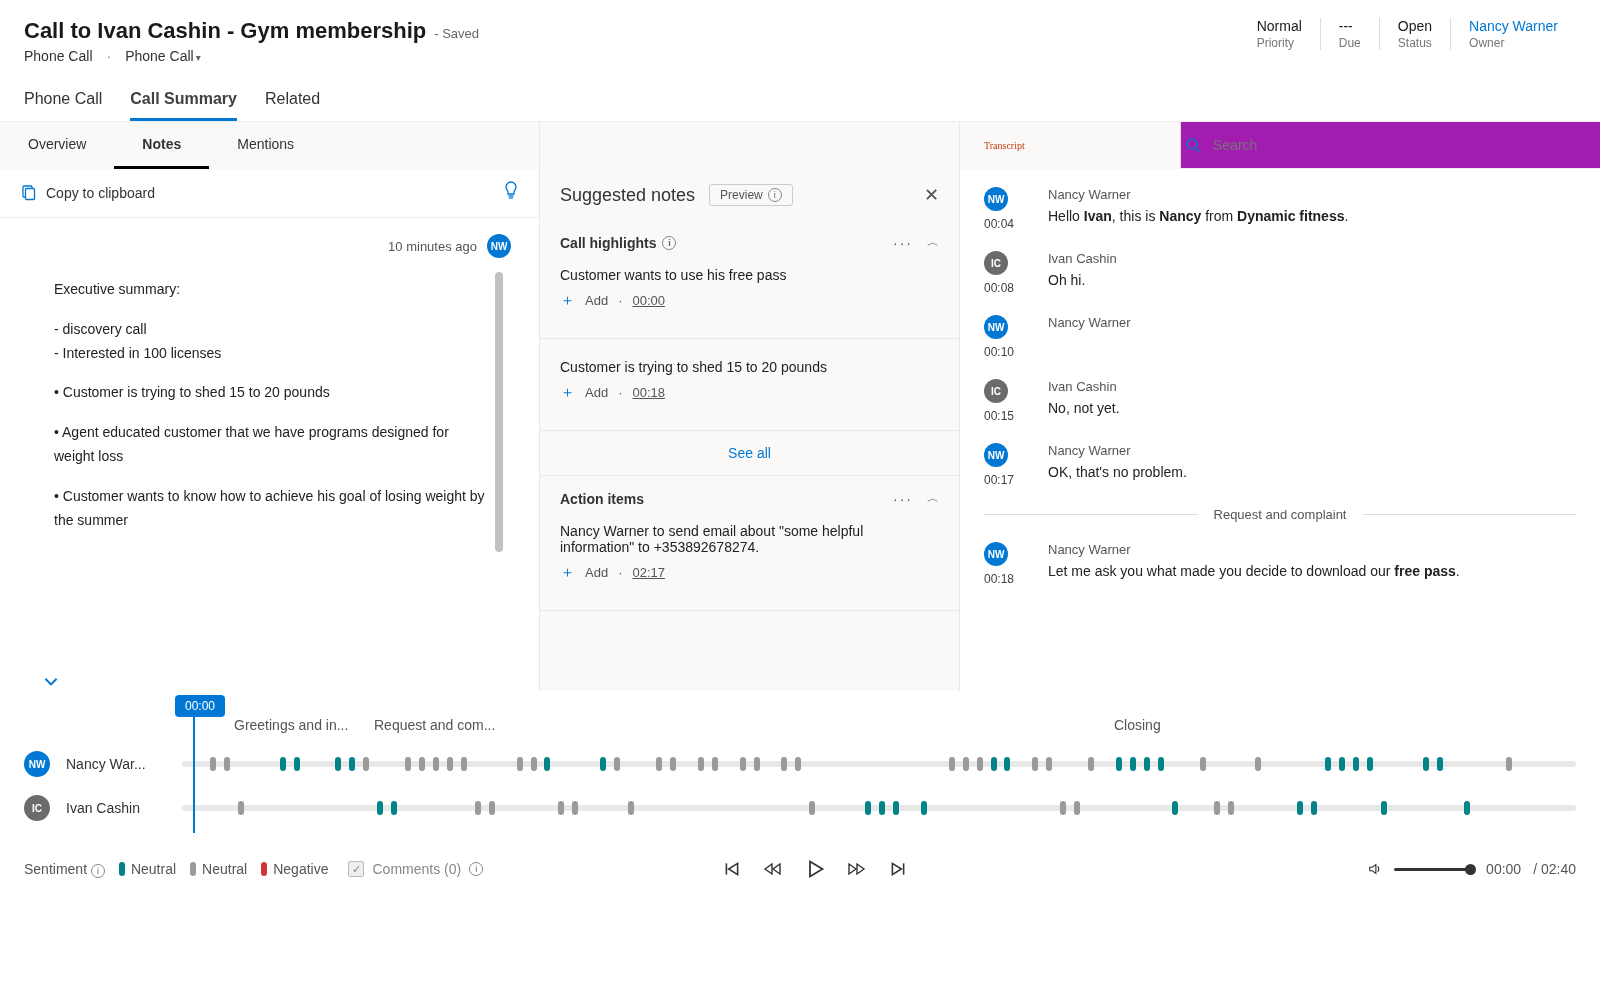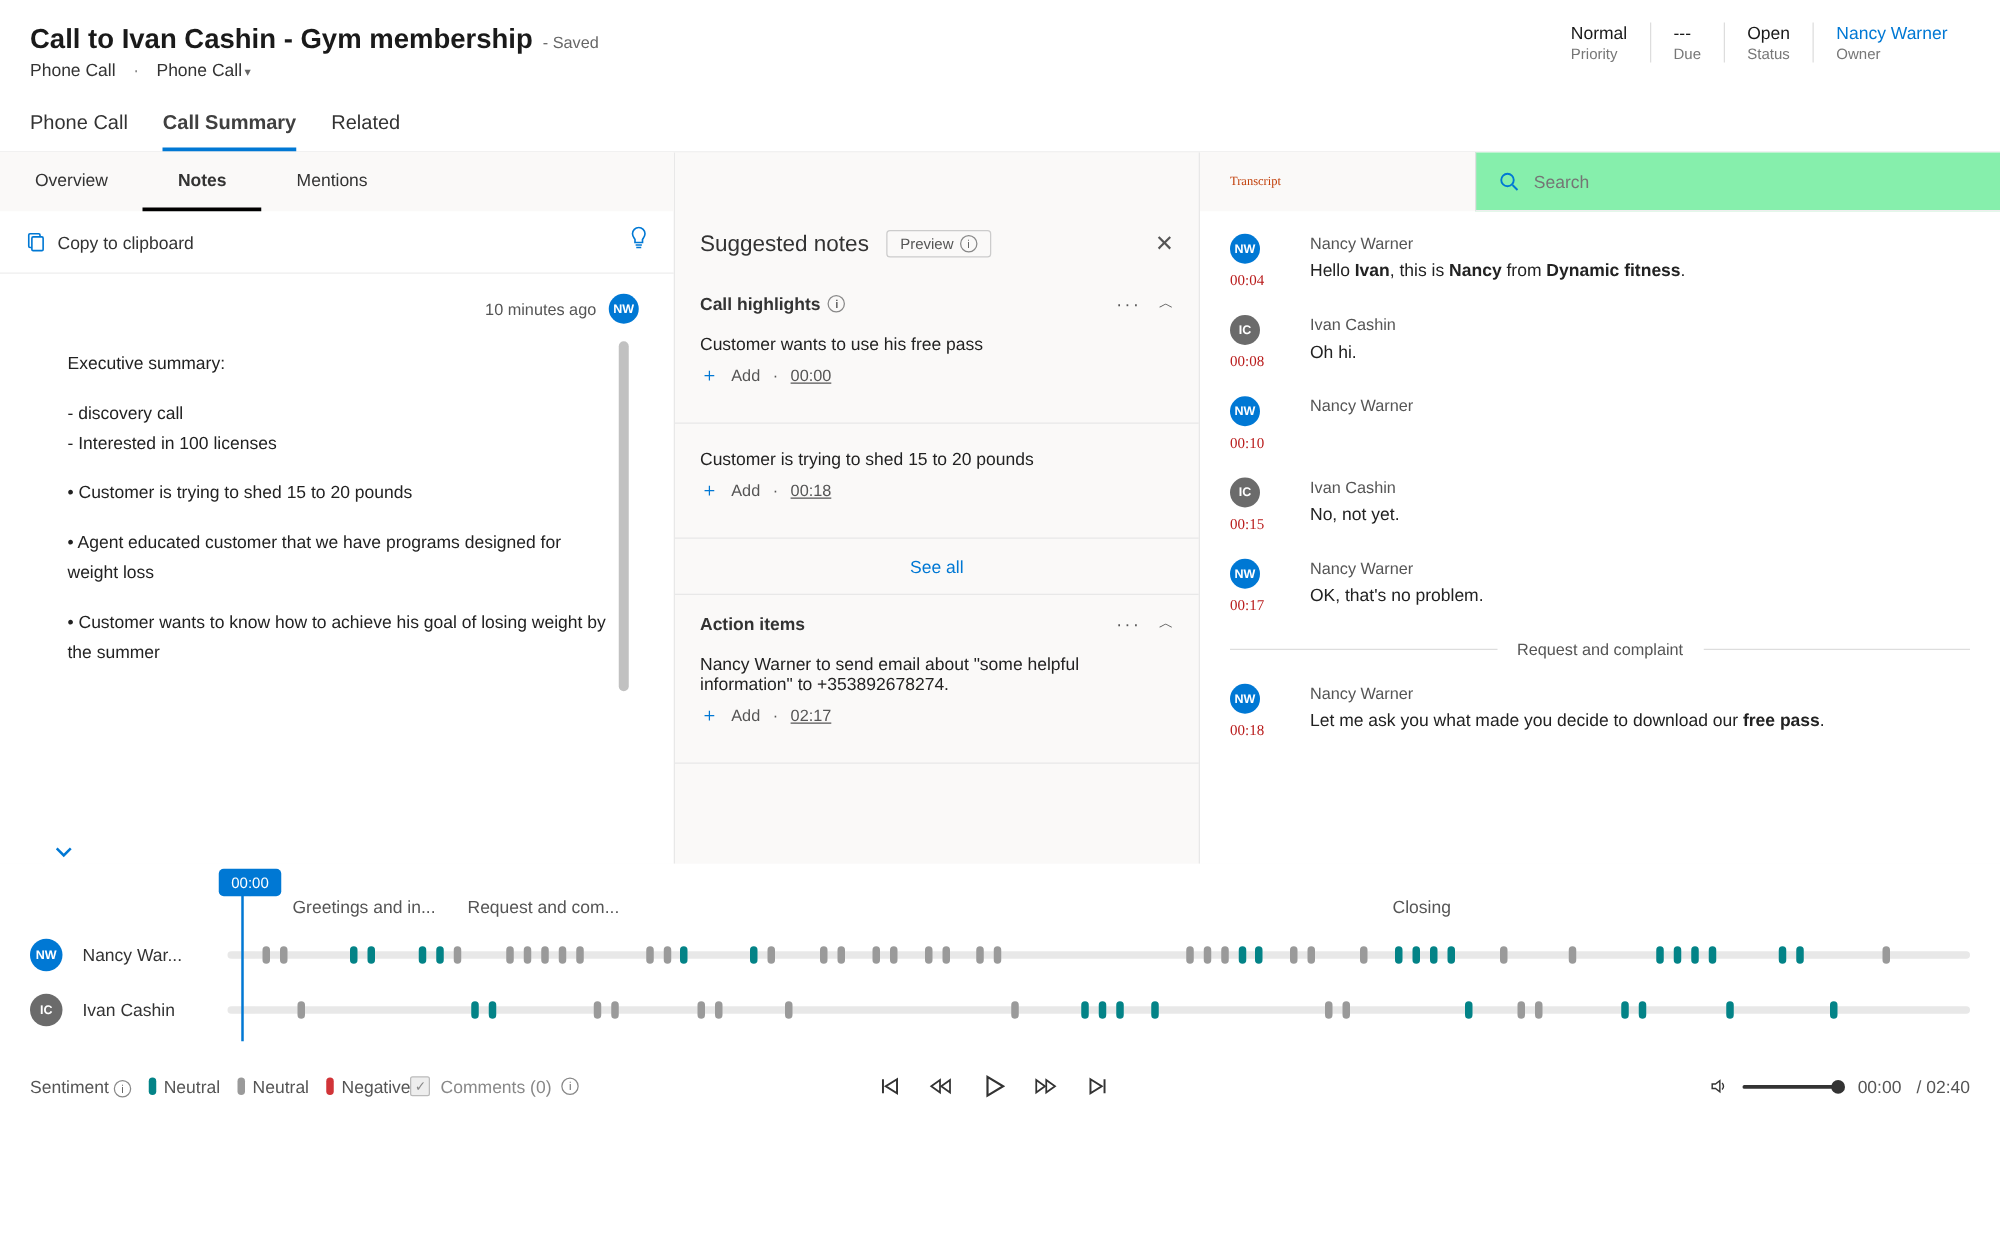--- a/index.html
+++ b/index.html
@@ -67,27 +67,27 @@
   .highlight-text { font-size: 14px; color: #222; margin-bottom: 8px; }
   .add-row { display: flex; align-items: center; gap: 10px; color: #555; font-size: 13px; }
   .plus { color: #0078d4; font-size: 15px; }
   .tlink { text-decoration: underline; cursor: pointer; color: #555; }
   .see-all { text-align: center; padding: 14px; color: #0078d4; cursor: pointer; font-size: 14px; }
 
   
   .trans-col { flex: 1; background: #fff; display: flex; flex-direction: column; }
   .trans-head { display: flex; align-items: center; background: #faf9f8; }
   .trans-tab { padding: 14px 24px; font-size: 10px; color: #c2410c; font-family: Liberation Serif, serif; }
-  .search-box { flex: 1; border-left: 1px solid #e0e0e0; display: flex; align-items: center; padding: 0 18px; gap: 12px; background: #86efac; height:47px; margin-left:auto; max-width:420px; border-bottom:1px solid #eee;}
+  .search-box { flex: 1; border-left: 1px solid #e0e0e0; display: flex; align-items: center; padding: 0 4px; gap: 12px; background: #a21caf; height:47px; margin-left:auto; max-width:420px; border-bottom:1px solid #eee;}
   .search-box svg { width: 16px; height: 16px; }
   .search-input { border: none; outline: none; font-size: 14px; flex: 1; background: transparent; }
   .trans-body { flex: 1; overflow-y: auto; padding: 8px 24px; }
   .trans-row { display: flex; gap: 14px; padding: 10px 0; }
   .trans-left { width: 50px; text-align: left; }
-  .trans-time { font-size: 12px; color: #b91c1c; display: block; margin-top: 6px; font-family: Liberation Serif, serif; }
+  .trans-time { font-size: 12px; color: #404040; display: block; margin-top: 6px; }
   .trans-main { flex: 1; }
   .trans-speaker { font-size: 13px; color: #555; margin-bottom: 4px; }
   .trans-text { font-size: 14px; color: #222; line-height: 1.45; }
   .trans-text b { font-weight: 600; }
   .divider-label { display: flex; align-items: center; gap: 16px; margin: 10px 0; color: #555; font-size: 13px; }
   .divider-label::before, .divider-label::after { content: ""; flex: 1; height: 1px; background: #ddd; }
 
   
   .timeline { position: relative; padding: 26px 24px 10px 24px; background: #fff; }
   .time-badge { position: absolute; left: 175px; top: 4px; background: #0078d4; color: #fff; font-size: 12px; padding: 4px 10px; border-radius: 4px; z-index:2;}
@@ -96,21 +96,21 @@
   .seg-labels { margin-left: 190px; display: flex; color: #555; font-size: 14px; margin-bottom: 14px; position:relative; height:20px;}
   .seg-label { position:absolute; white-space:nowrap;}
   .track-row { display: flex; align-items: center; gap: 16px; margin-bottom: 18px; }
   .track-avatar { width: 26px; height: 26px; border-radius: 50%; display: flex; align-items: center; justify-content: center; font-size: 10px; font-weight: 600; color: #fff; flex-shrink: 0; }
   .track-name { width: 100px; font-size: 14px; color: #333; white-space: nowrap; overflow: hidden; text-overflow: ellipsis; }
   .track-bar { flex: 1; height: 6px; background: #e8e8e8; border-radius: 3px; position: relative; }
   .tick { position: absolute; top: -4px; width: 6px; height: 14px; border-radius: 3px; }
   .tick.p { background: #038387; }
   .tick.n { background: #9a9a9a; }
 
-  .footer { display: flex; align-items: center; padding: 10px 24px; font-size: 14px; color: #555; }
+  .footer { display: flex; align-items: center; padding: 10px 24px; gap: 20px; font-size: 14px; color: #555; }
   .legend { display: flex; align-items: center; gap: 14px; }
   .legend-item { display: flex; align-items: center; gap: 6px; }
   .swatch { width: 6px; height: 14px; border-radius: 3px; }
   .swatch.p { background: #038387; }
   .swatch.n { background: #9a9a9a; }
   .swatch.neg { background: #d13438; }
   .comments { display: flex; align-items: center; gap: 8px; color: #888; }
   .chk { width:16px; height:16px; border:1px solid #bbb; background:#eee; border-radius:2px; display:inline-flex; align-items:center; justify-content:center; font-size:11px;}
   .play-ctrls { display: flex; align-items: center; gap: 22px; margin: 0 auto; }
   .pbtn { cursor: pointer; display:inline-flex; color:#333;}

